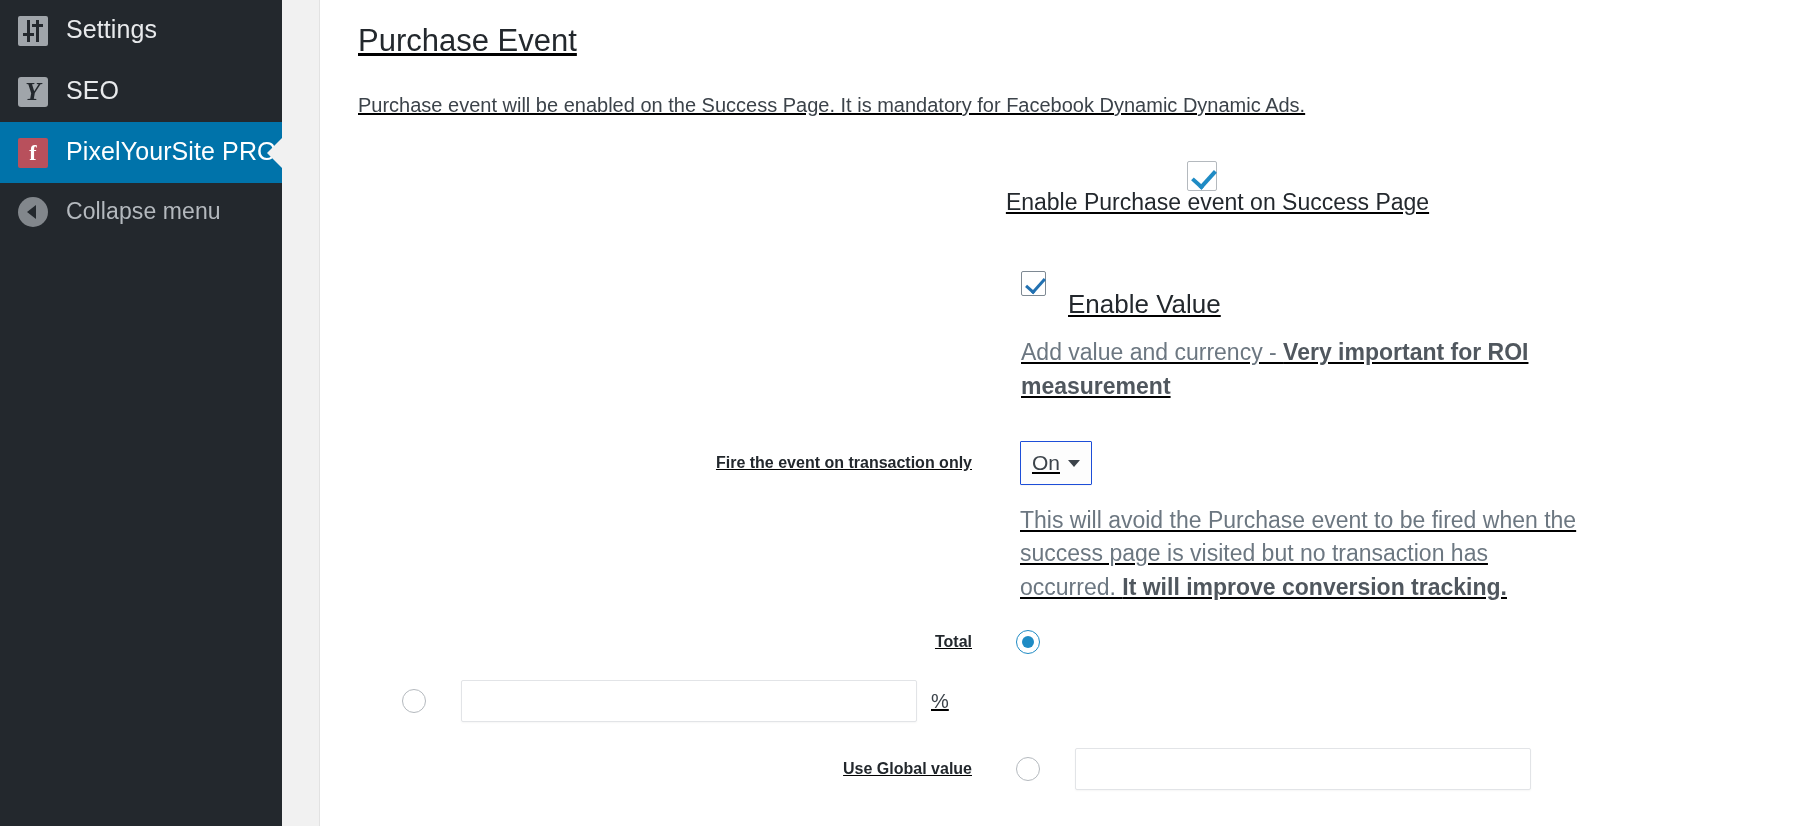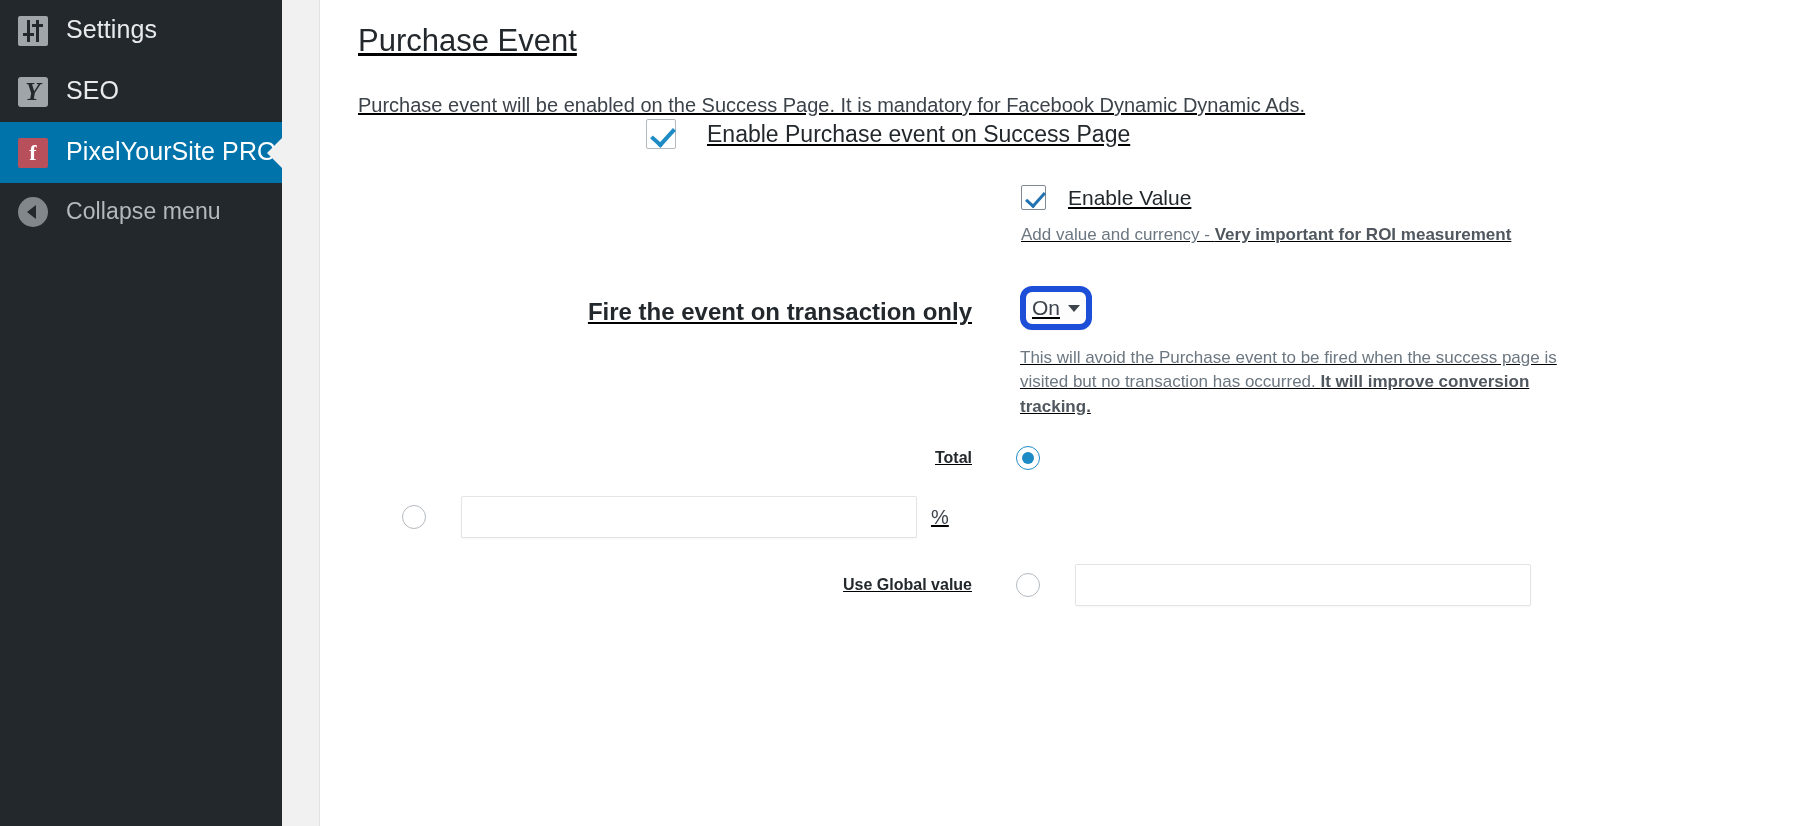--- a/index.html
+++ b/index.html
@@ -181,30 +181,32 @@
   }
   .page-desc {
     font-size: 20px;
     color: #3c434a;
     margin-top: 32px;
     line-height: 1.4;
   }
   .row-label {
     text-align: right;
     font-weight: 700;
-    font-size: 24px;
+    font-size: 16px;
     color: #23282d;
     line-height: 1;
   }
 
   
   .enable-row {
+    margin-top: 42px;
     padding-left: 288px;
     display: flex;
     align-items: center;
+    flex-direction: column;
   }
   .cb-big {
     width: 30px; height: 30px;
     border: 1px solid #b4b9be;
     background: #fff;
     border-radius: 2px;
     position: relative;
     flex: none;
     cursor: pointer;
   }
@@ -246,27 +248,28 @@
     border: solid #2271b1;
     border-width: 0 3px 3px 0;
     transform: rotate(42deg);
   }
   .value-cb-row {
     display: flex;
     align-items: center;
   }
   .value-cb-row .lbl {
     margin-left: 22px;
-    font-size: 21px;
+    font-size: 26px;
     color: #23282d;
     line-height: 1;
+    margin-top: 41px;
   }
   .hint {
-    margin-top: 13px;
-    font-size: 17px;
+    margin-top: 19px;
+    font-size: 23px;
     color: #6c7781;
     line-height: 1.45;
     max-width: 565px;
   }
   .hint b { color: #50575e; font-weight: 700; }
   .hint.wide { max-width: 560px; }
 
   
   .fire-row {
     margin-top: 38px;
@@ -275,29 +278,29 @@
   }
   .fire-row .row-label {
     width: 614px;
     padding-right: 0;
     padding-top: 14px;
   }
   .select-box {
     margin-left: 48px;
     width: 72px;
     height: 44px;
-    border: 6px solid #1d4ed8;
+    border: 1px solid #1d4ed8;
     background: #fdfdfd;
     display: flex;
     align-items: center;
     justify-content: center;
     gap: 8px;
     font-size: 21px;
     color: #3c434a;
-    border-radius: 12px;
+    border-radius: 1px;
     cursor: pointer;
     box-shadow: 0 1px 1px rgba(0,0,0,0.03);
   }
   .select-box .caret {
     width: 0; height: 0;
     border-left: 6px solid transparent;
     border-right: 6px solid transparent;
     border-top: 7px solid #3c434a;
     margin-top: 2px;
   }

